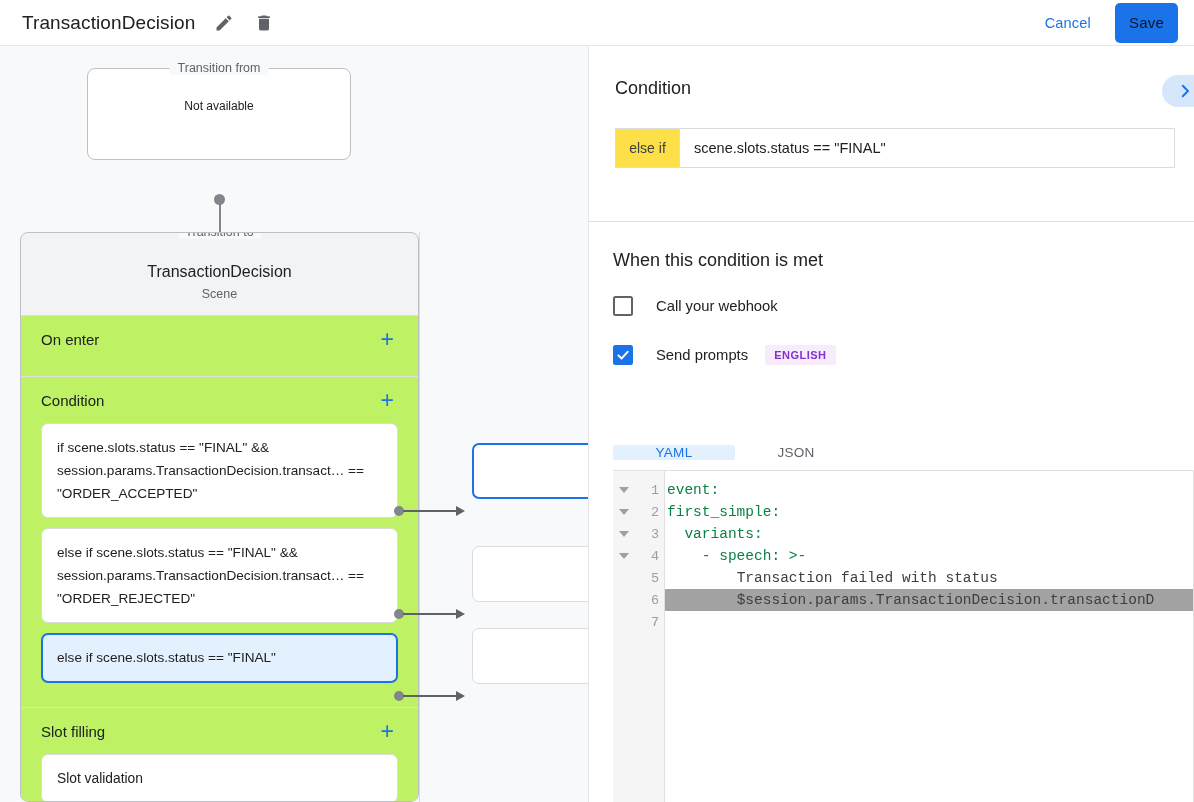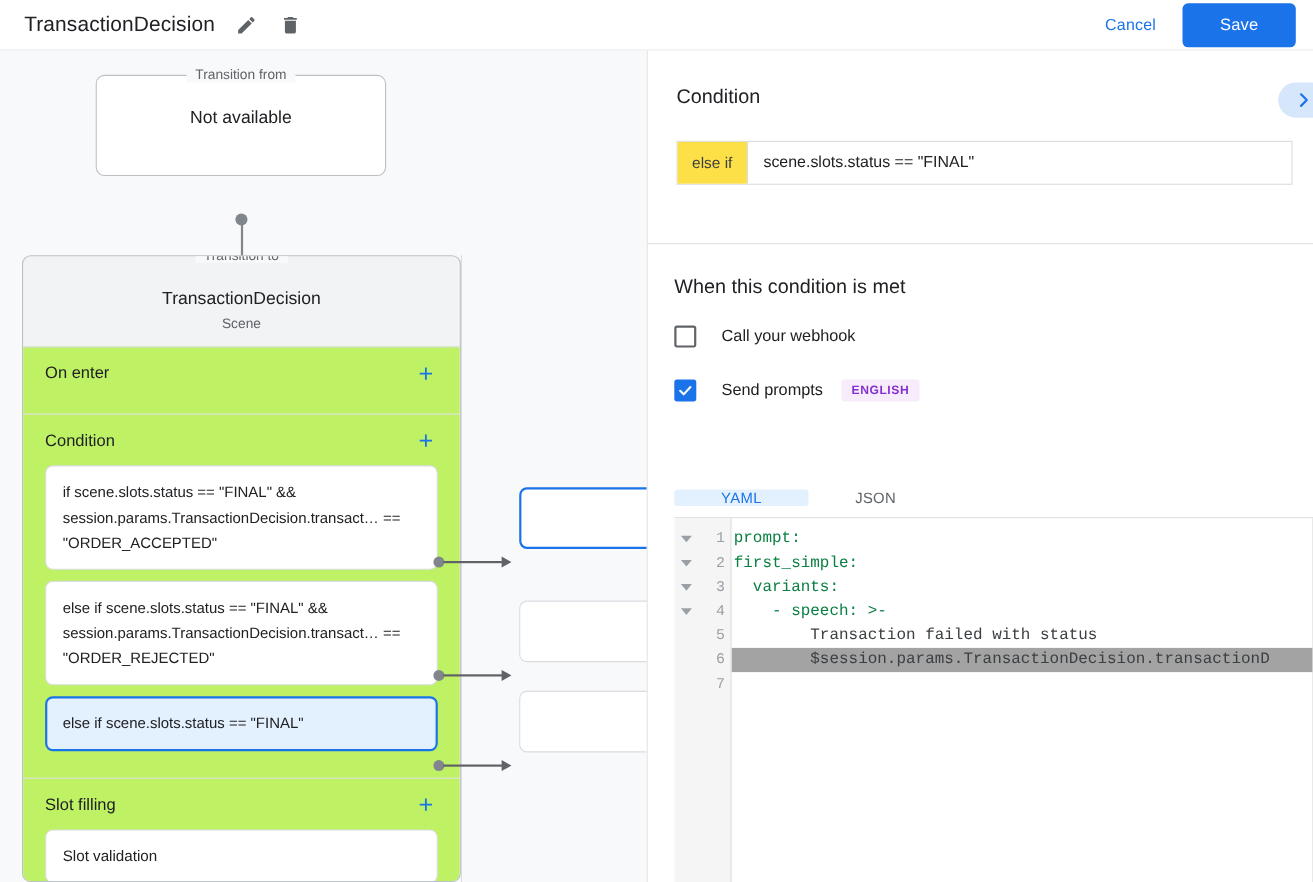--- a/index.html
+++ b/index.html
@@ -35,24 +35,24 @@
   .topbar-right {
     margin-left: auto; display: flex; align-items: center; padding-right: 16px;
   }
   .cancel-btn {
     color: #1a73e8; font-size: 14.5px; font-weight: 500;
     background: none; border: none; cursor: pointer;
     padding: 8px 10px; letter-spacing: .2px;
   }
   .save-btn {
     margin-left: 14px;
-    background: #1a73e8; color: #ffffff;
+    background: #1a73e8; color: #0f172a;
     border: none; border-radius: 5px;
     font-size: 15px; font-weight: 500; letter-spacing: .2px;
-    padding: 0 34px; height: 40px; cursor: pointer;
+    padding: 0 14px; height: 40px; cursor: pointer;
     font-family: "Liberation Sans", sans-serif;
   }
 
   
   .canvas {
     position: absolute; left: 0; top: 46px;
     width: 588px; height: 756px;
     background: #f8f9fa;
     overflow: hidden;
   }
@@ -70,21 +70,21 @@
     background: #f8f9fa;
     padding: 0 8px;
     font-size: 12.5px; color: #5f6368; white-space: nowrap;
   }
 
   #transition-from {
     left: 87px; top: 22px; width: 264px; height: 92px;
   }
   .tf-text {
     position: absolute; left: 0; right: 0; top: 30px;
-    text-align: center; font-size: 16px; color: #202124;
+    text-align: center; font-size: 12px; color: #202124;
   }
 
   
   .arrow-wrap { position: absolute; left: 212px; top: 148px; width: 16px; height: 78px; }
   .arrow-dot {
     position: absolute; left: 2px; top: 0; width: 11px; height: 11px;
     border-radius: 50%; background: #80868b;
   }
   .arrow-line {
     position: absolute; left: 7px; top: 6px; width: 1.5px; height: 58px; background: #80868b;
@@ -478,21 +478,21 @@
           <span>5</span>
         </div>
         <div class="gl">
           <span>6</span>
         </div>
         <div class="gl">
           <span>7</span>
         </div>
       </div>
     <div class="code" id="code">
-      <div class="cl"><span class="tok-key">prompt:</span></div>
+      <div class="cl"><span class="tok-key">event:</span></div>
         <div class="cl"><span class="tok-key">first_simple:</span></div>
         <div class="cl">  <span class="tok-key">variants:</span></div>
         <div class="cl">    <span class="tok-key">- speech:</span><span class="tok-key"> &gt;-</span></div>
         <div class="cl">        <span class="tok-plain">Transaction failed with status</span></div>
         <div class="cl hi">        <span class="tok-plain">$session.params.TransactionDecision.transactionD</span></div>
         <div class="cl"></div>
         <div class="code-scroll-edge"></div>
     </div>
   </div>
 

